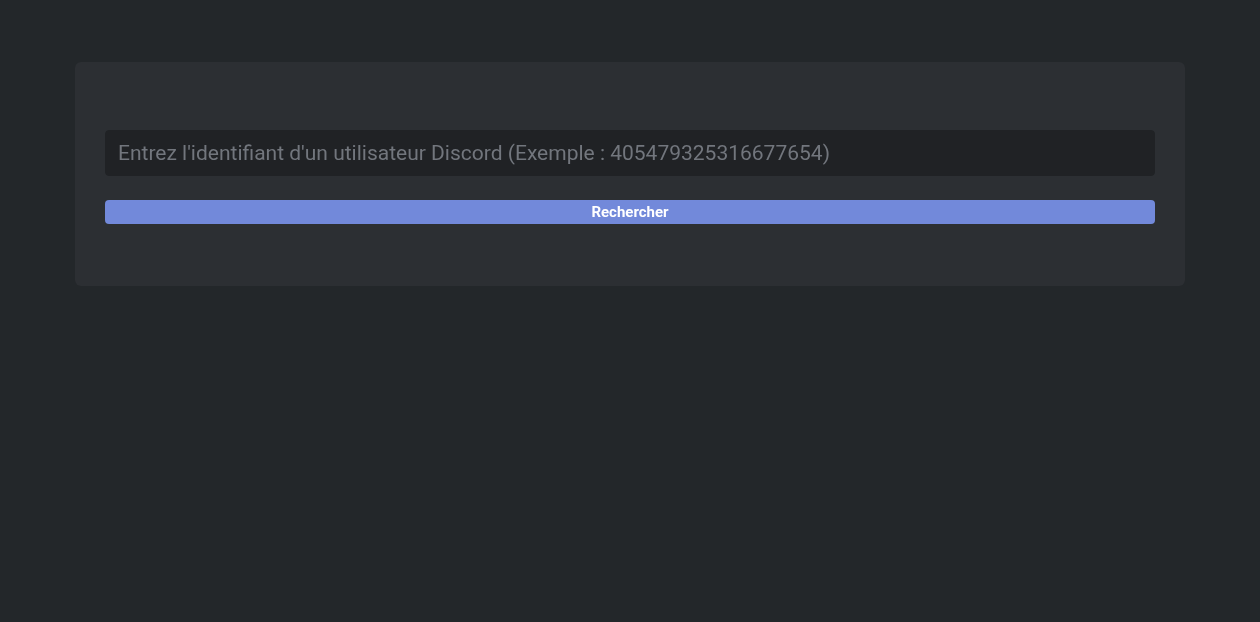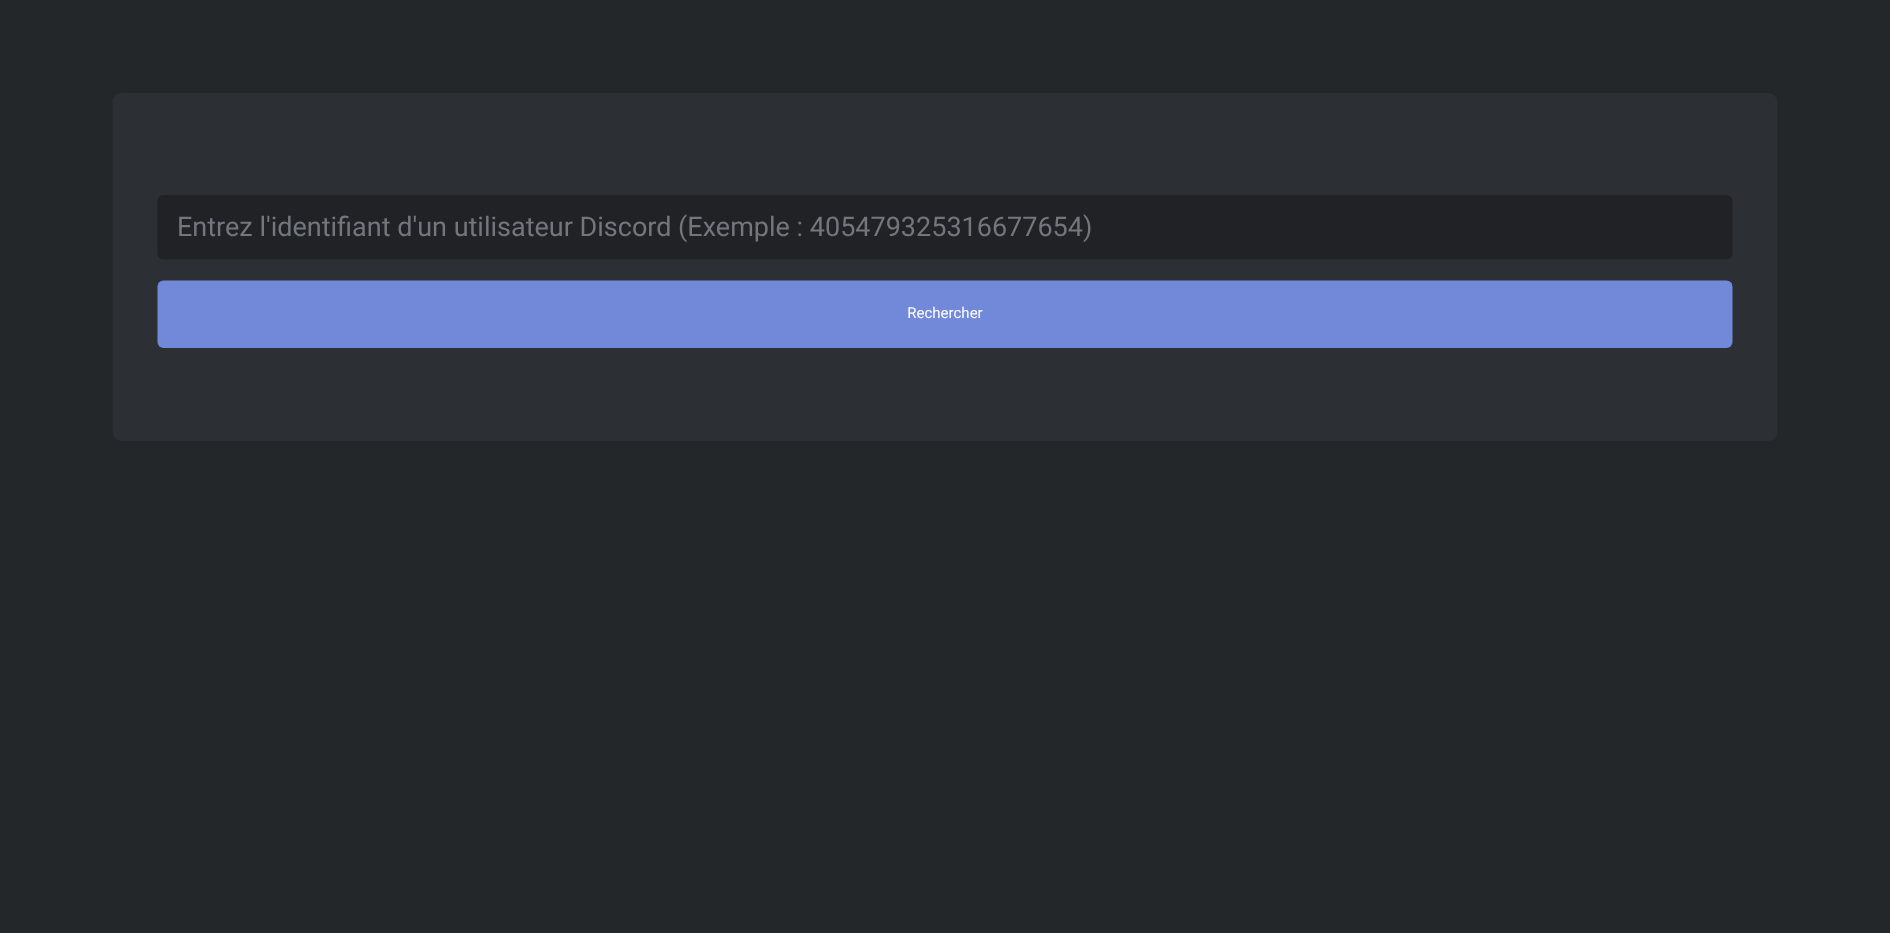--- a/index.html
+++ b/index.html
@@ -36,40 +36,40 @@
       font-weight: 700;
       margin-left: 4px;
     }
     
     .form-input {
       width: 100%;
       background-color: #202225;
       border: 1px solid #202225;
       border-radius: 4px;
       color: #fdba74;
-      font-size: 18px;
+      font-size: 21px;
       padding: 10px 12px;
-      margin-bottom: 14px;
+      margin-bottom: 24px;
       outline: none;
       font-family: inherit;
     }
     
     .form-input::placeholder {
       color: #72767d;
     }
     
     .submit-button {
       width: 100%;
       background-color: #7289da;
       border: none;
       border-radius: 4px;
       color: #ffffff;
-      font-size: 10px;
-      font-weight: 400;
-      padding: 17px 12px;
+      font-size: 15px;
+      font-weight: 700;
+      padding: 3px 12px;
       cursor: pointer;
       font-family: inherit;
     }
   </style>
 </head>
 <body>
 
 <div class="card">
   <input type="text" class="form-input" placeholder="Entrez l'identifiant d'un utilisateur Discord (Exemple : 405479325316677654)" style="">
   <button class="submit-button">Rechercher</button>

